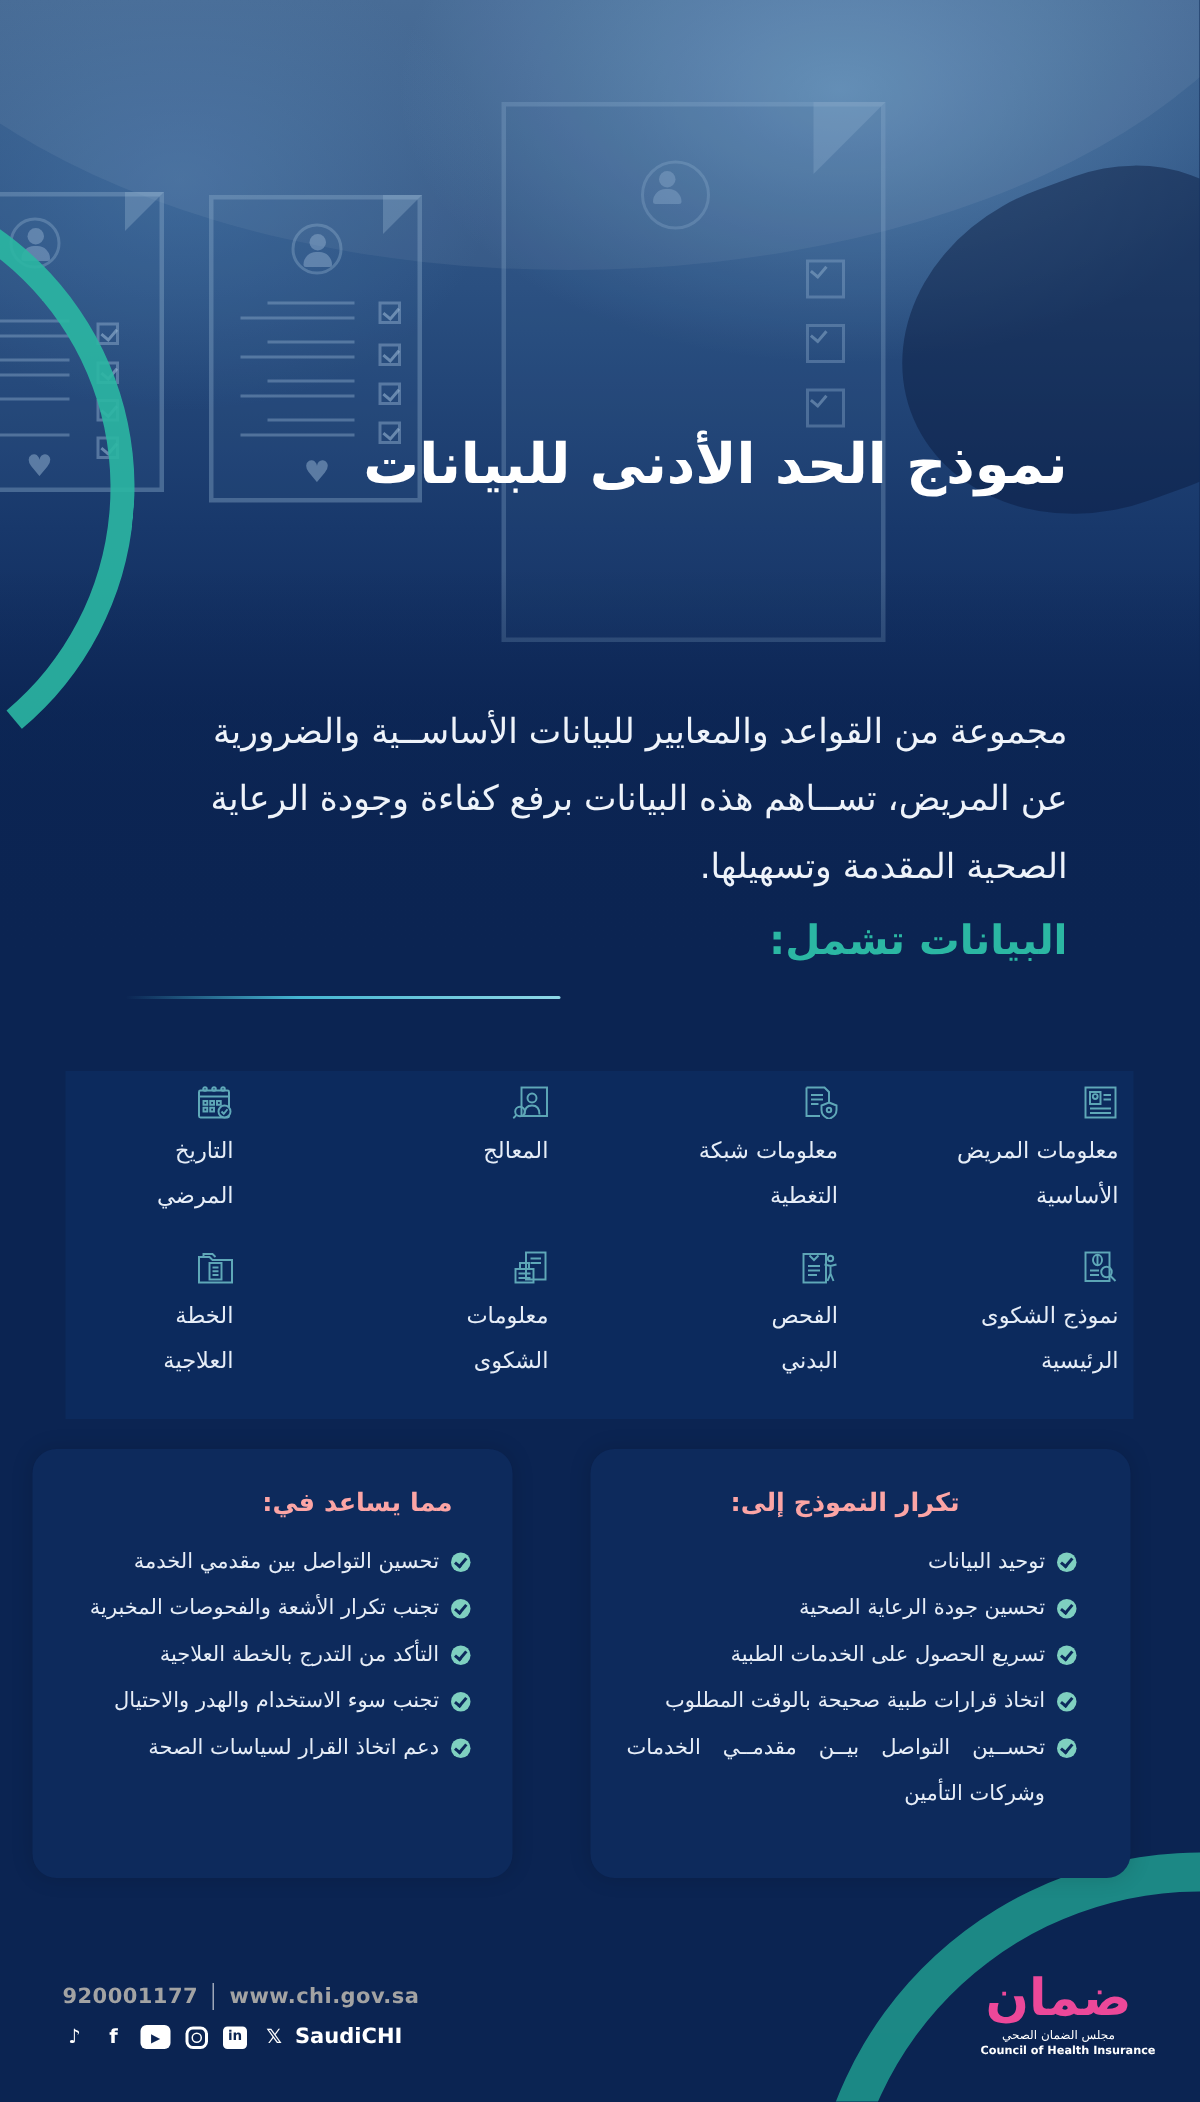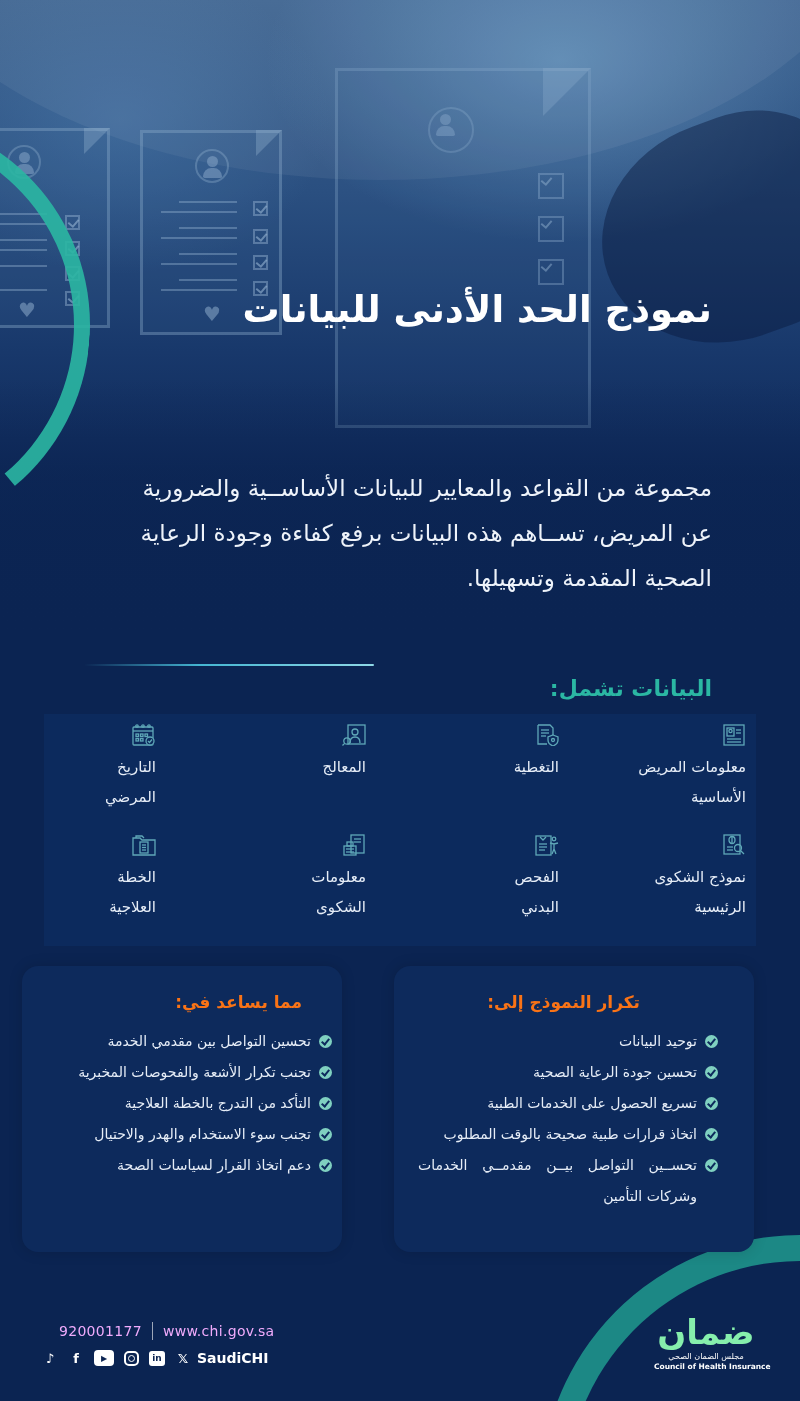--- a/index.html
+++ b/index.html
@@ -88,21 +88,21 @@
   .title span { display: block; }
 
   .intro {
     position: absolute; right: 88px; top: 466px; width: 660px; text-align: right;
     font-size: 23px; line-height: 45px; color: #eef3fa;
   }
   .intro span { display: block; }
 
   
   .section-head {
-    position: absolute; right: 88px; top: 676px; font-weight: bold; font-size: 22px; color: #2bb7a3;
+    position: absolute; right: 88px; top: 612px; font-weight: bold; font-size: 27px; color: #2bb7a3;
   }
   .section-line {
     position: absolute; left: 84px; top: 664px; width: 290px; height: 2px;
     background: linear-gradient(90deg, rgba(60,170,200,0) 0%, #45b6d2 40%, #8fd8e6 100%);
     border-radius: 2px;
   }
 
   
   .grid-panel {
     position: absolute; left: 44px; top: 714px; width: 712px; height: 232px;
@@ -117,53 +117,53 @@
   .grid-item .glabel {
     display: block; font-size: 15px; line-height: 30px; color: #e6edf7;
   }
 
   
   .card {
     position: absolute; background: #0d2a5c; border-radius: 16px;
     box-shadow: 0 0 14px rgba(0,0,0,0.15);
   }
   .card-title {
-    position: absolute; font-weight: bold; font-size: 17px; color: #f97316; text-align: right;
+    position: absolute; font-weight: bold; font-size: 17px; color: #fca5a5; text-align: right;
   }
   .card ul { list-style: none; position: absolute; text-align: right; }
   .card li {
     font-size: 14px; line-height: 31px; color: #e6edf7; display: flex; flex-direction: row; align-items: flex-start; justify-content: flex-start;
   }
   .card li .chk {
     flex: 0 0 auto; width: 13px; height: 13px; border-radius: 50%; background: #7fd0c0; margin-left: 8px; margin-top: 9px;
     position: relative;
   }
   .card li .chk::after {
     content: ""; position: absolute; left: 4px; top: 2px; width: 3px; height: 6px;
     border-right: 2px solid #0d2a5c; border-bottom: 2px solid #0d2a5c; transform: rotate(40deg);
   }
   .card li .txt { flex: 1 1 auto; }
 
   
   .footer-left { position: absolute; left: 42px; top: 1322px; direction: ltr; text-align: left; }
-  .contact-row { font-weight: normal; font-size: 14px; color: #f0abfc; display: flex; align-items: center; letter-spacing: 0.3px; margin-left: 17px; }
+  .contact-row { font-weight: bold; font-size: 14px; color: #a3a3a3; display: flex; align-items: center; letter-spacing: 0.3px; }
   .contact-row .sep { display: inline-block; width: 1px; height: 18px; background: rgba(255,255,255,0.6); margin: 0 10px; }
   .social-row { display: flex; align-items: center; margin-top: 10px; }
   .social-row .si {
     display: inline-flex; align-items: center; justify-content: center;
     height: 16px; min-width: 16px; margin-right: 10px; font-size: 13px; font-weight: bold; color: #ffffff;
   }
   .si-yt { background: #ffffff; color: #0b2452 !important; border-radius: 4px; width: 20px; font-size: 8px !important; }
   .si-ig { border: 2px solid #ffffff; border-radius: 5px; width: 15px; height: 15px !important; min-width: 15px !important; position: relative; }
   .si-ig::after { content: ""; width: 5px; height: 5px; border: 1.5px solid #fff; border-radius: 50%; }
   .si-in { background: #ffffff; color: #0b2452 !important; border-radius: 3px; width: 15px; height: 15px !important; font-size: 9px !important; }
   .handle { font-weight: bold; font-size: 14px; color: #ffffff; }
 
   .logo { position: absolute; left: 654px; top: 1315px; width: 104px; text-align: center; direction: rtl; }
-  .logo-main { font-weight: bold; font-size: 34px; line-height: 34px; color: #86efac; letter-spacing: -1px; }
+  .logo-main { font-weight: bold; font-size: 34px; line-height: 34px; color: #ec4899; letter-spacing: -1px; }
   .logo-ar { font-size: 8px; color: #ffffff; margin-top: 3px; }
   .logo-en { font-size: 7.5px; font-weight: bold; color: #ffffff; direction: ltr; margin-top: 1px; white-space: nowrap; }
 </style>
 </head>
 <body>
 
 <div class="hero">
   <div class="hero-curve"></div>
   <div class="hand-shape"></div>
 
@@ -246,20 +246,21 @@
   <div class="grid-item" style="right:197px; top:10px;">
     <svg class="gicon" viewBox="0 0 24 22" fill="none" stroke="#5fa8b8" stroke-width="1.3">
       <path d="M3 1h12l3 3v7"></path>
         <path d="M3 1v19h9"></path>
         <line x1="6" y1="6" x2="14" y2="6"></line>
         <line x1="6" y1="9" x2="14" y2="9"></line>
         <line x1="6" y1="12" x2="11" y2="12"></line>
       <path d="M18 11l5 2v3c0 3-2.5 5-5 6c-2.5-1-5-3-5-6v-3z"></path>
         <circle cx="18" cy="16" r="1.5"></circle>
     </svg>
+    <span class="glabel">معلومات شبكة</span>
     <span class="glabel">التغطية</span>
   </div>
   <div class="grid-item" style="right:390px; top:10px;">
     <svg class="gicon" viewBox="0 0 24 22" fill="none" stroke="#5fa8b8" stroke-width="1.3">
       <rect x="6" y="1" width="17" height="19"></rect>
         <circle cx="13" cy="8" r="3"></circle>
         <path d="M8 19c0-4 2-6 5-6s5 2 5 6"></path>
       <circle cx="5" cy="17" r="3.2"></circle>
         <line x1="2.6" y1="19.4" x2="0.5" y2="21.5"></line>
     </svg>
@@ -358,21 +359,21 @@
       </li>
     <li>
         <span class="chk"></span>
         <span class="txt" style="text-align:justify; text-align-last:right;">تحســين التواصل بيــن مقدمــي الخدمات وشركات التأمين</span>
       </li>
   </ul>
 </div>
 
 <div class="card" style="left:22px; top:966px; width:320px; height:286px;">
   <h3 class="card-title" style="right:40px; top:26px;">مما يساعد في:</h3>
-  <ul style="right:10px; top:60px; width:300px;text-align:right;">
+  <ul style="right:28px; top:60px; width:300px;text-align:right;">
     <li>
         <span class="chk"></span>
         <span class="txt">تحسين التواصل بين مقدمي الخدمة</span>
       </li>
     <li>
         <span class="chk"></span>
         <span class="txt">تجنب تكرار الأشعة والفحوصات المخبرية</span>
       </li>
     <li>
         <span class="chk"></span>

